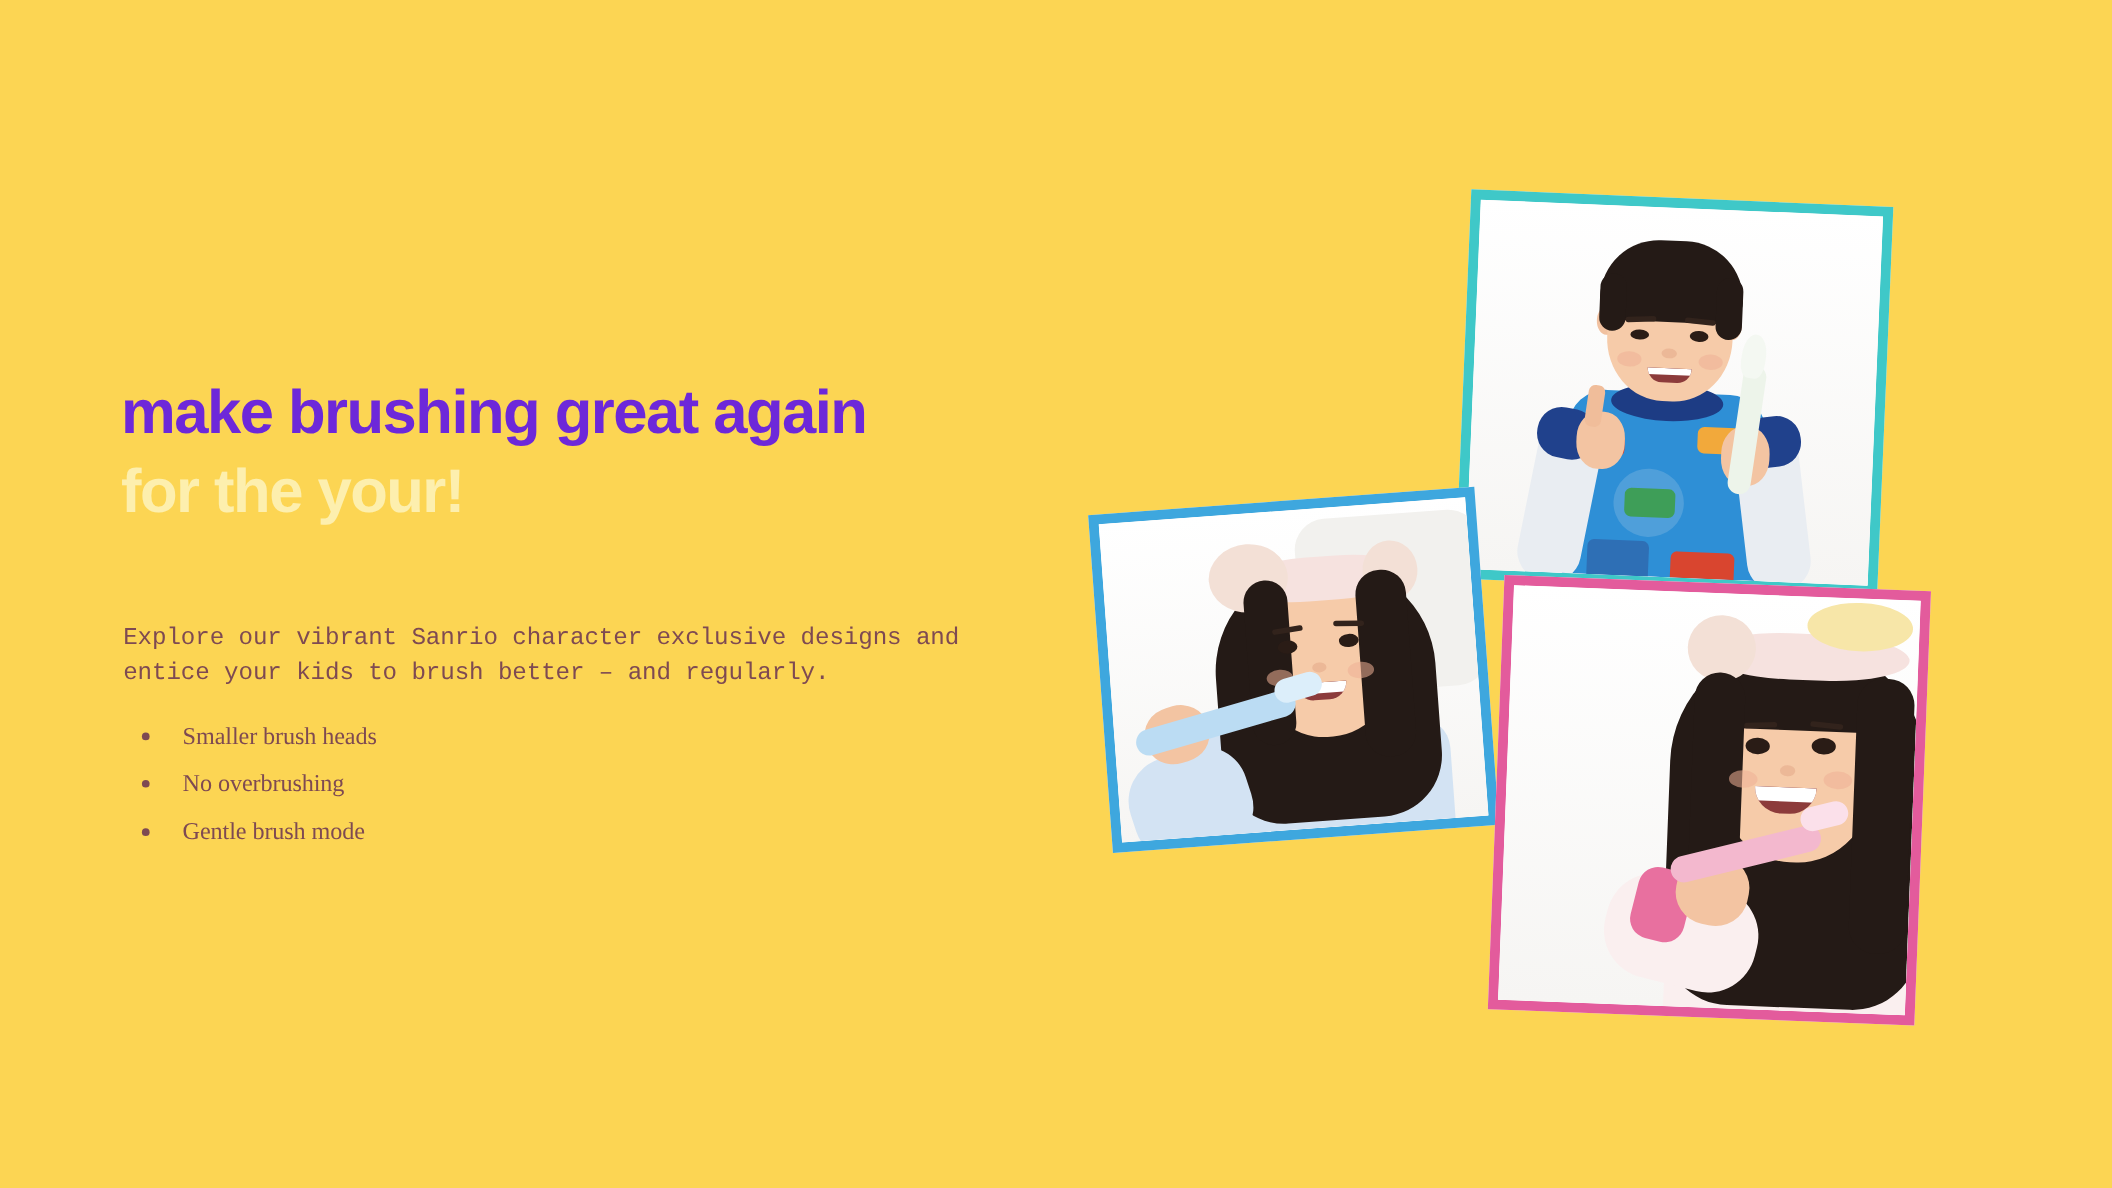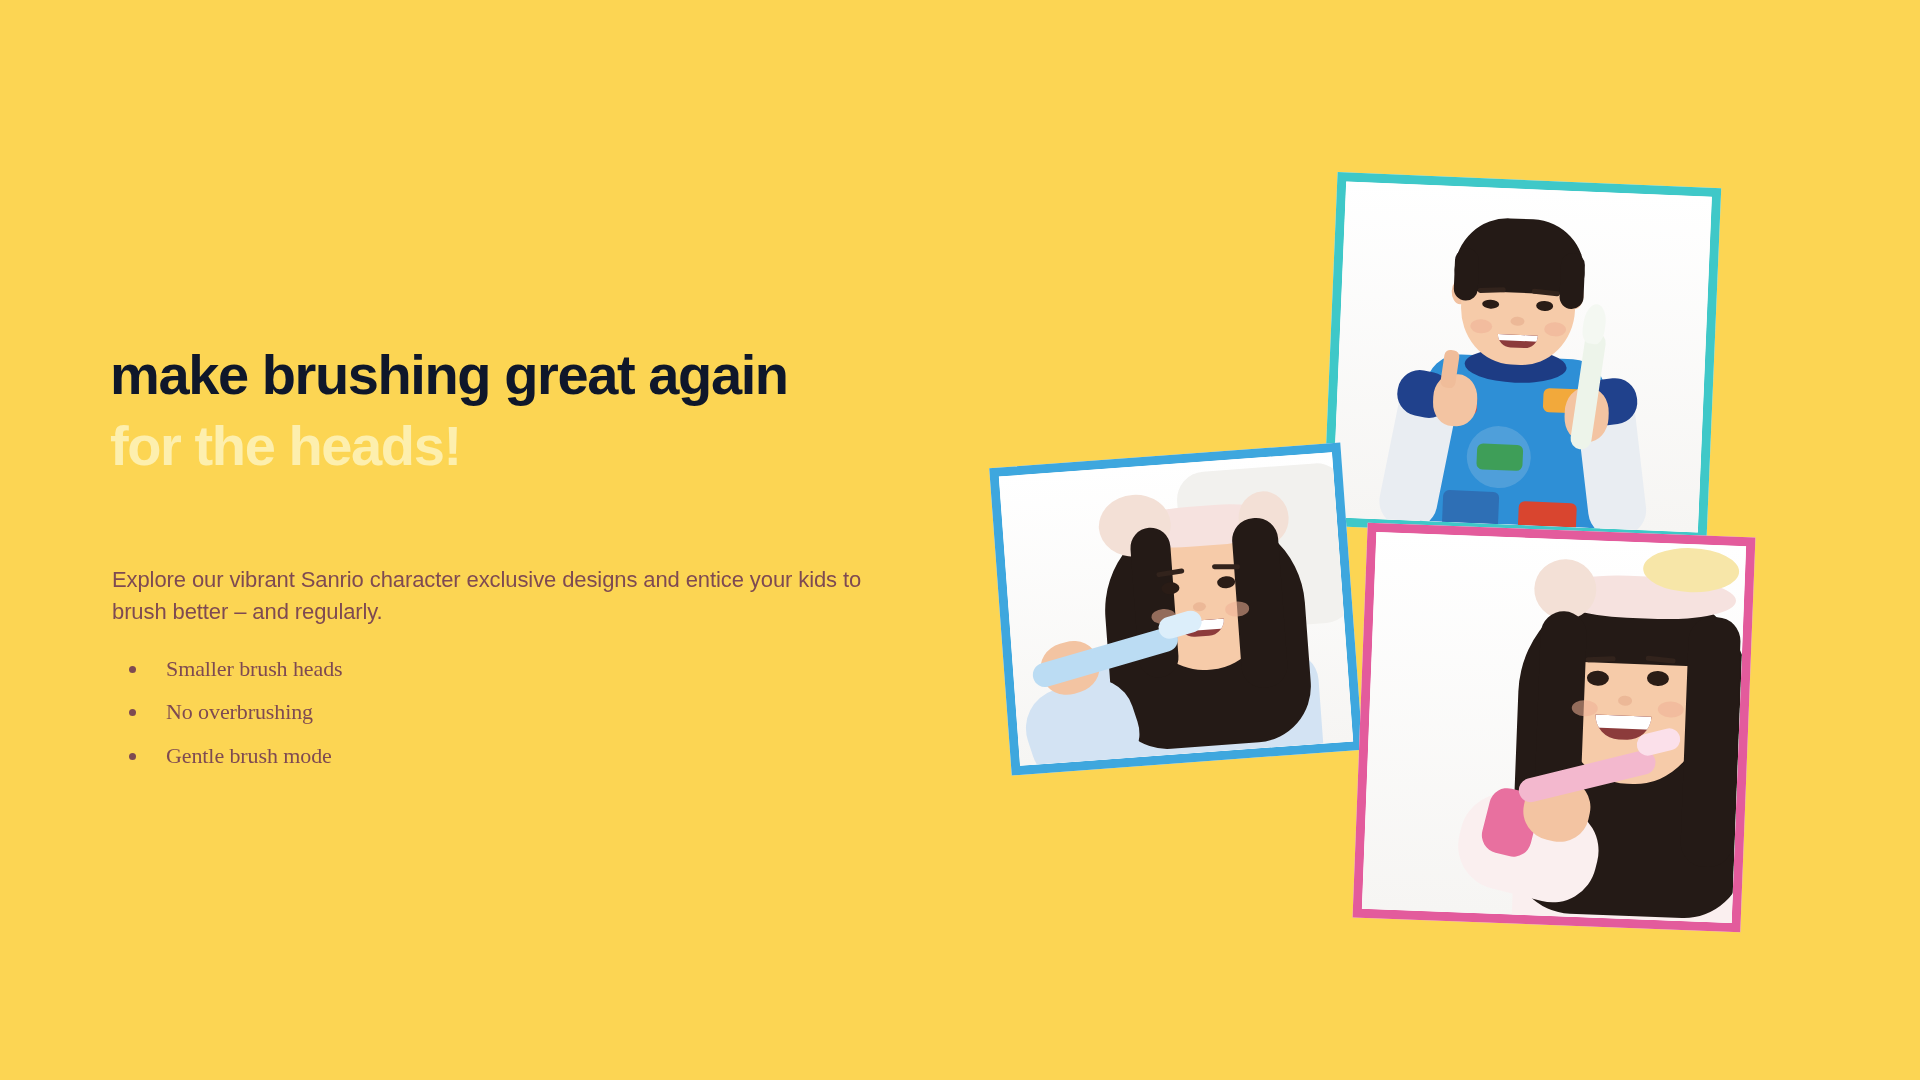--- a/index.html
+++ b/index.html
@@ -32,38 +32,39 @@
   .headline {
     margin: 0;
     font-family: "Liberation Sans", sans-serif;
     font-size: 56px;
     font-weight: 700;
     line-height: 1.26;
     letter-spacing: -1.4px;
   }
   .headline-line-1 {
     display: block;
-    color: #0f172a;
+    color: #6d28d9;
   }
   .headline-line-2 {
     display: block;
     color: #FDEFAE;
   }
 
   .lede {
     margin: 0;
     position: absolute;
     top: 224px;
     left: 2px;
     width: 800px;
     font-size: 22px;
     line-height: 1.45;
     font-weight: 400;
     color: #7E4A52;
     letter-spacing: -0.1px;
+    font-family: Liberation Mono, monospace;
   }
 
   .feature-list {
     position: absolute;
     top: 316px;
     left: 2px;
     margin: 0;
     padding: 0;
     list-style: none;
   }
@@ -189,21 +190,21 @@
 </style>
 </head>
 <body>
 
 <div class="hero">
 
   <div class="copy-block">
 
     <h1 class="headline">
       <span class="headline-line-1">make brushing great again</span>
-      <span class="headline-line-2">for the heads!</span>
+      <span class="headline-line-2">for the your!</span>
     </h1>
 
     <p class="lede">Explore our vibrant Sanrio character exclusive designs and entice your kids to brush better – and regularly.</p>
 
     <ul class="feature-list">
       <li class="feature-item">
         <span class="feature-bullet"></span>
         <span>Smaller brush heads</span>
       </li>
       <li class="feature-item">

